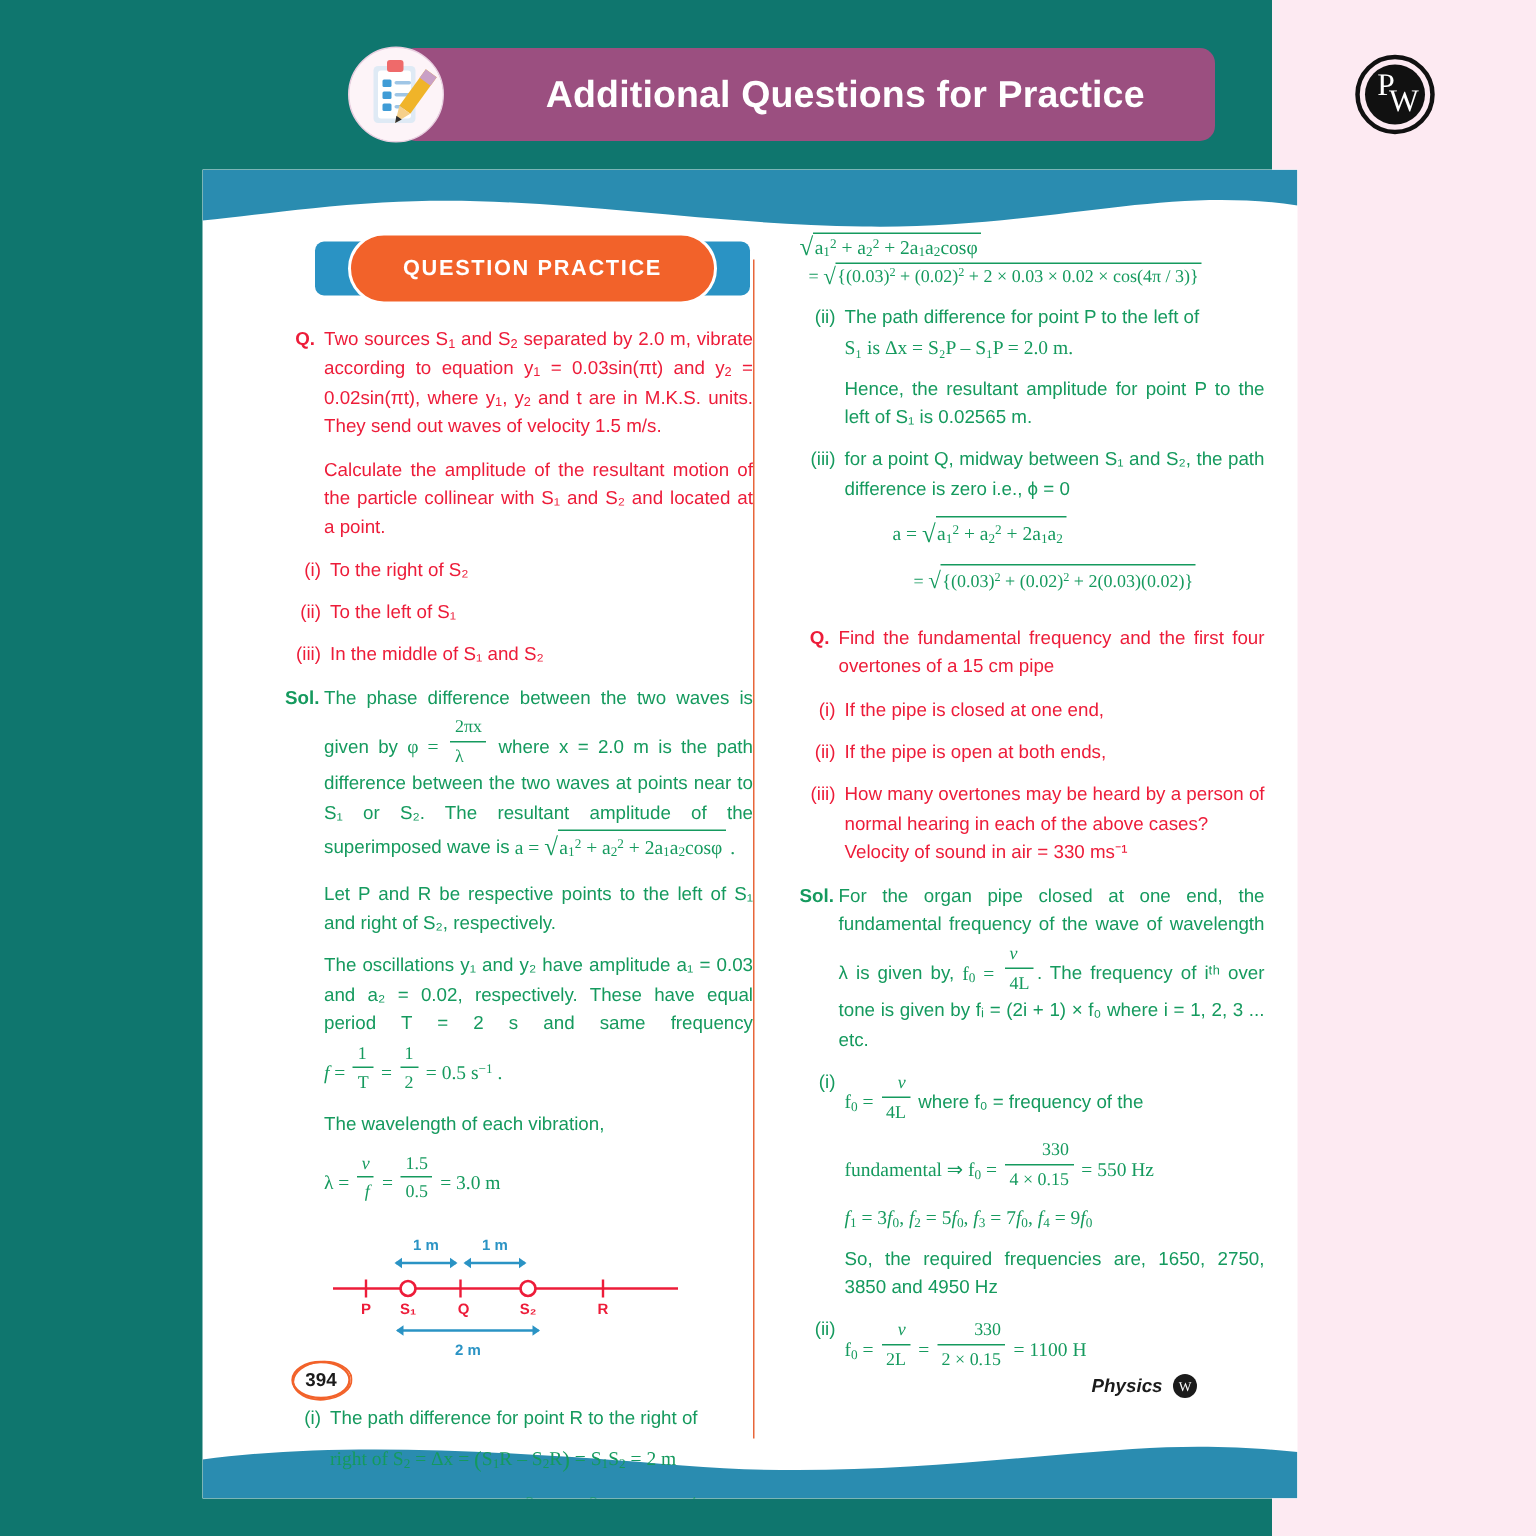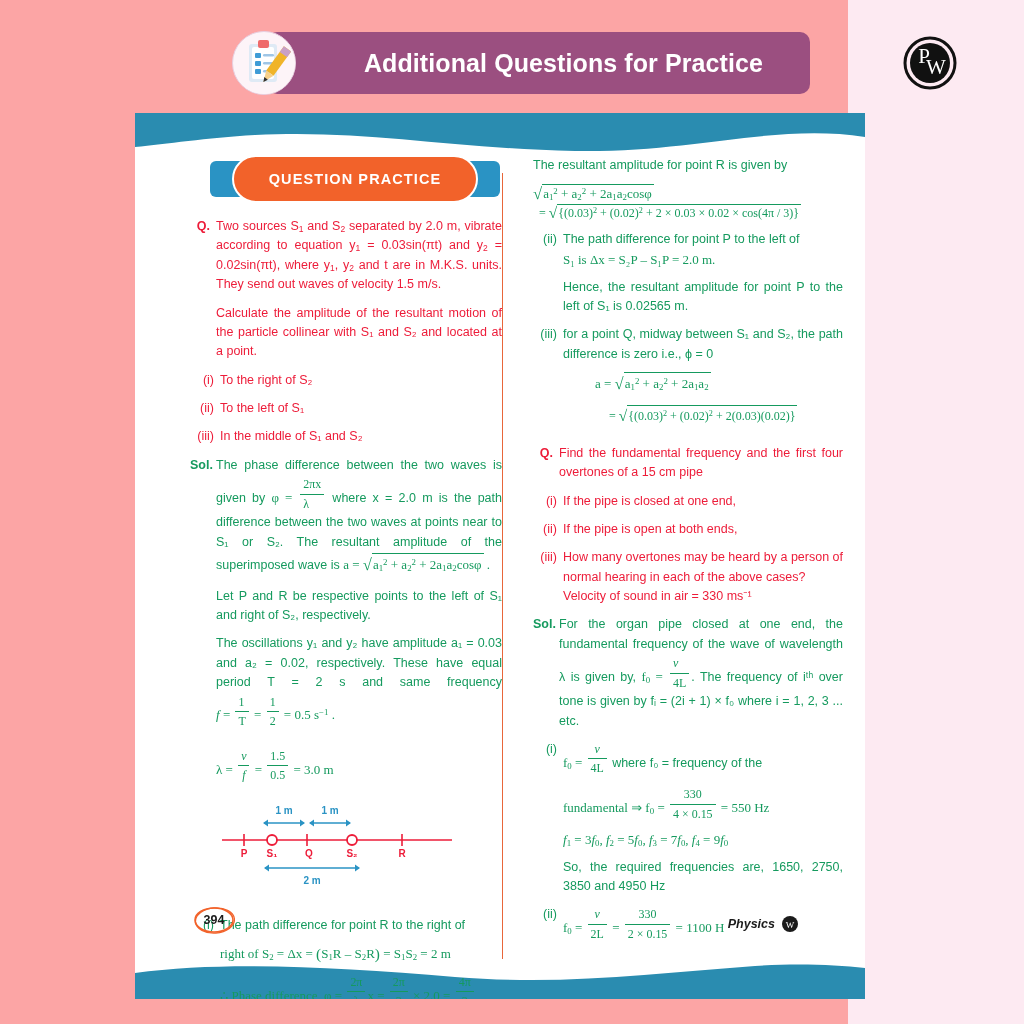--- a/index.html
+++ b/index.html
@@ -9,21 +9,21 @@
     height: 1024px;
     overflow: hidden;
     background: #fdeaf2;
     font-family: "Liberation Sans", sans-serif;
   }
 
   #page {
     position: relative;
     width: 848px;
     height: 1024px;
-    background: #fca5a5;
+    background: #0f766e;
   }
 
   
   #header-band {
     position: absolute;
     left: 232px;
     top: 32px;
     width: 578px;
     height: 62px;
   }
@@ -166,21 +166,21 @@
 
   
   .m  { font-family: "Liberation Serif", serif; font-size: 13px; white-space: nowrap; }
   .mi { font-family: "Liberation Serif", serif; font-style: italic; }
   sub { font-size: 0.68em; vertical-align: -0.22em; }
   sup { font-size: 0.68em; vertical-align: 0.45em; }
 
   .frac {
     display: inline-block;
     vertical-align: -0.48em;
-    text-align: center;
+    text-align: right;
     font-size: 0.92em;
     margin: 0 2px;
   }
   .frac > .num { display: block; padding: 0 3px; }
   .frac > .den { display: block; padding: 0 3px; border-top: 1px solid currentColor; }
 
   .sqrt { display: inline-block; white-space: nowrap; }
   .sqrt > .rad { font-size: 1.28em; vertical-align: -0.07em; }
   .sqrt > .arg {
     display: inline-block;
@@ -337,20 +337,21 @@
             <span>The oscillations y₁ and y₂ have amplitude a₁ = 0.03 and a₂ = 0.02, respectively. These have equal period T = 2 s and same frequency</span>
             <span class="m">
               <span class="mi">f</span> = <span class="frac"><span class="num">1</span><span class="den">T</span></span> = <span class="frac"><span class="num">1</span><span class="den">2</span></span> = 0.5 s<sup>−1</sup> .
             </span>
           </div>
         </div>
 
         <div class="blk sol-color">
           <div class="tag w-q"></div>
           <div class="body">
+            <div>The wavelength of each vibration,</div>
             <div class="eqline m">
               λ = <span class="frac"><span class="num mi">v</span><span class="den mi">f</span></span> = <span class="frac"><span class="num">1.5</span><span class="den">0.5</span></span> = 3.0 m
             </div>
           </div>
         </div>
 
         <div id="wave-diagram">
           <svg viewBox="0 0 250 86" width="250" height="86" aria-hidden="true">
 
             <text x="72" y="12" font-family="Liberation Sans, sans-serif" font-size="10" font-weight="bold" fill="#2a93c4" text-anchor="middle">1 m</text>
@@ -397,21 +398,20 @@
             <div class="eqline m">
               ∴ Phase difference &nbsp;φ = <span class="frac"><span class="num">2π</span><span class="den">λ</span></span>x = <span class="frac"><span class="num">2π</span><span class="den">3</span></span> × 2.0 = <span class="frac"><span class="num">4π</span><span class="den">3</span></span>
             </div>
           </div>
         </div>
 
       </div>
 
       <div id="col-right">
 
-        <div class="para sol-color">The resultant amplitude for point R is given by</div>
 
         <div class="sol-color m" style="margin-bottom:8px">
           <div style="white-space:nowrap">
             <span class="sqrt"><span class="rad">√</span><span class="arg">a<sub>1</sub><sup>2</sup> + a<sub>2</sub><sup>2</sup> + 2a<sub>1</sub>a<sub>2</sub>cosφ</span></span>
           </div>
           <div style="white-space:nowrap;font-size:12px;padding-left:6px">
             = <span class="sqrt"><span class="rad">√</span><span class="arg">{(0.03)<sup>2</sup> + (0.02)<sup>2</sup> + 2 × 0.03 × 0.02 × cos(4π / 3)}</span></span>
           </div>
         </div>
 

